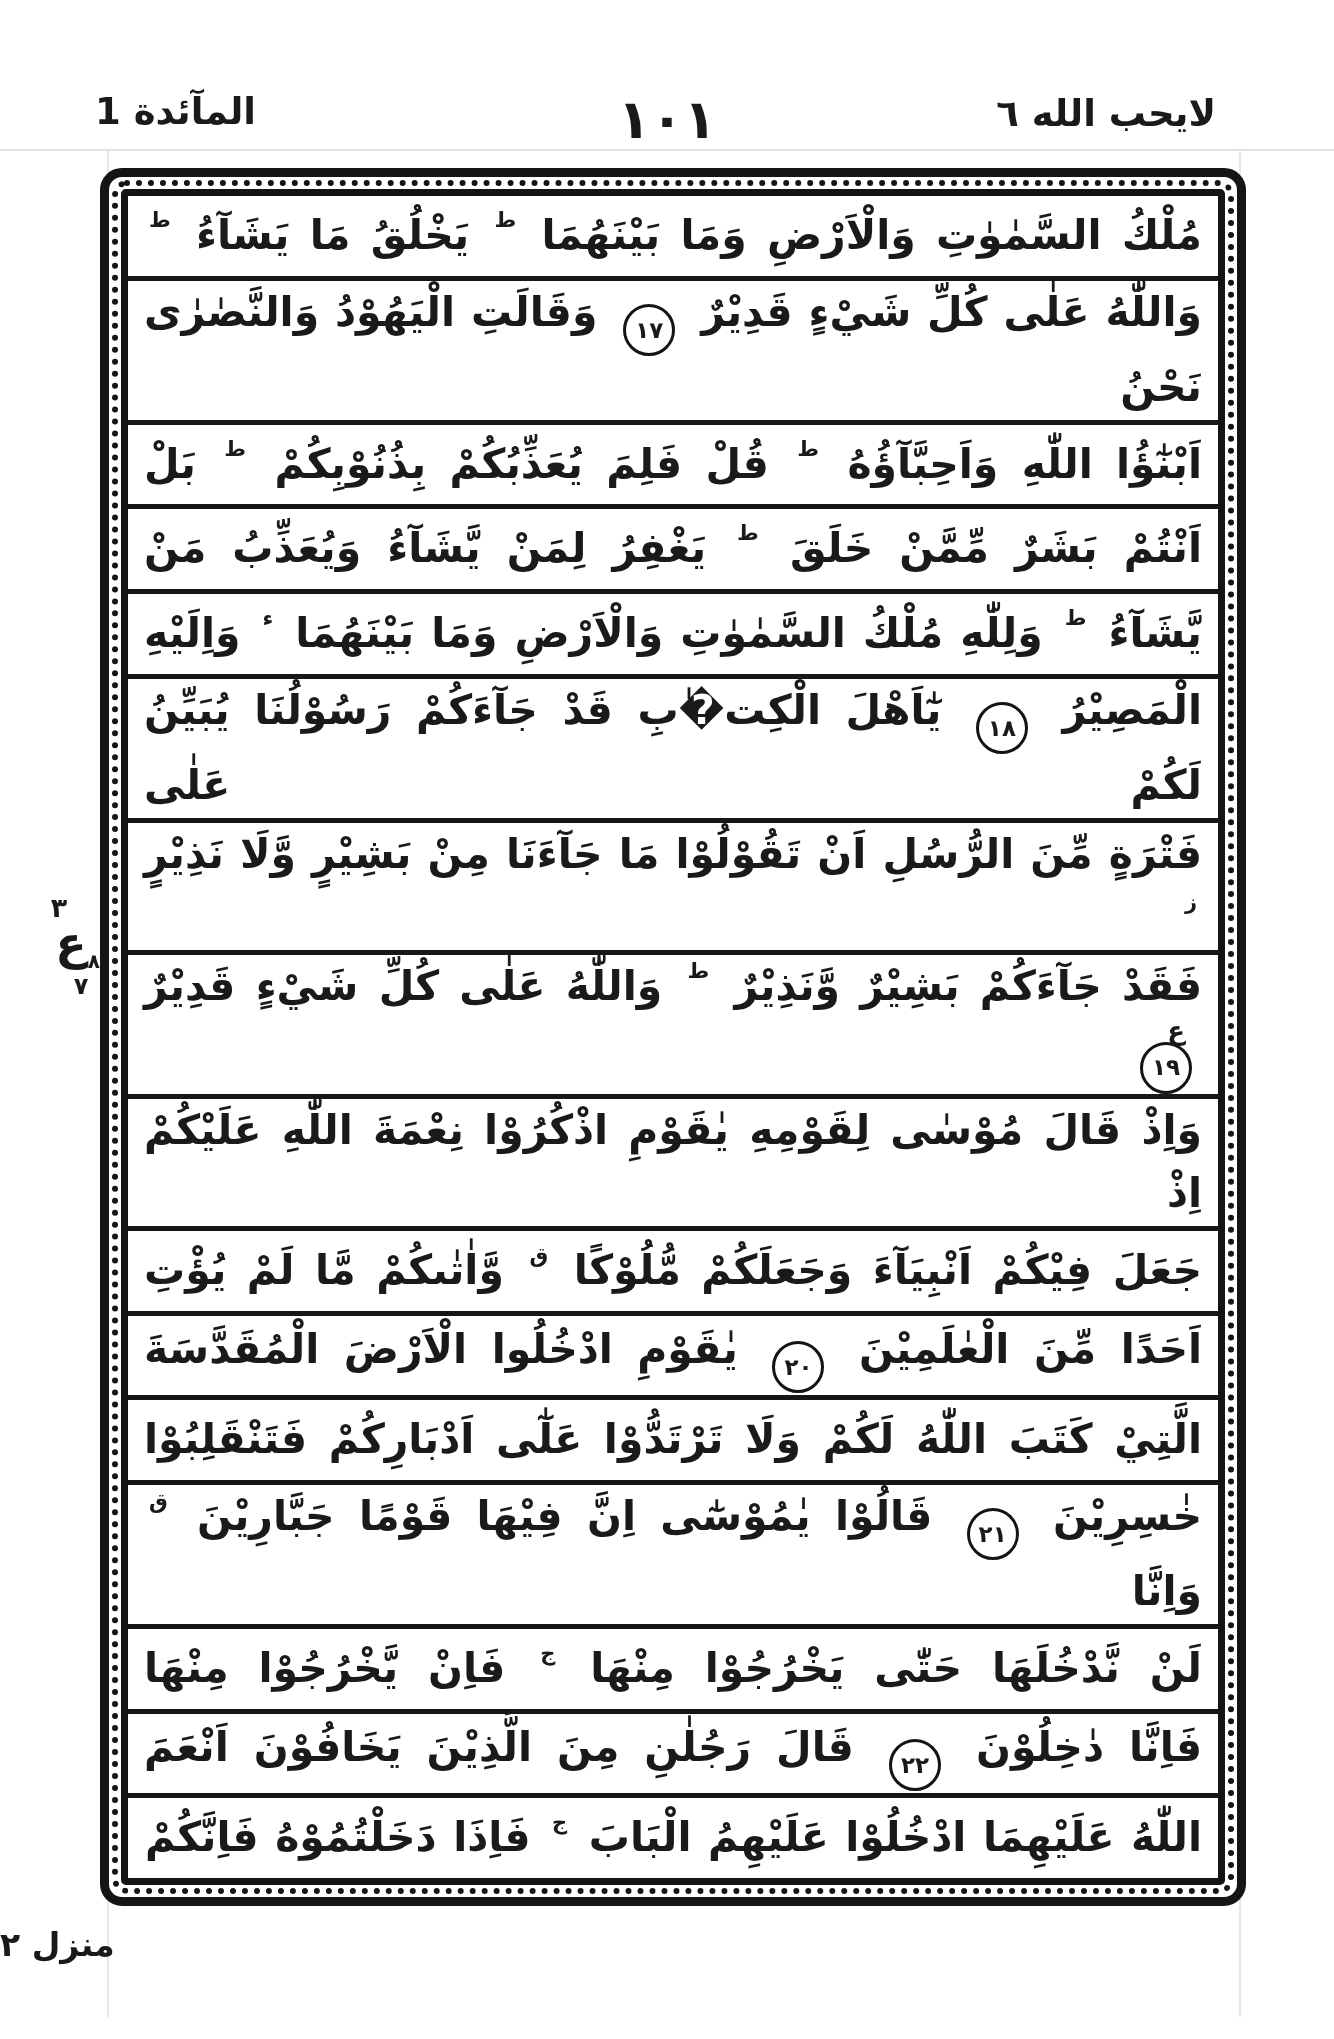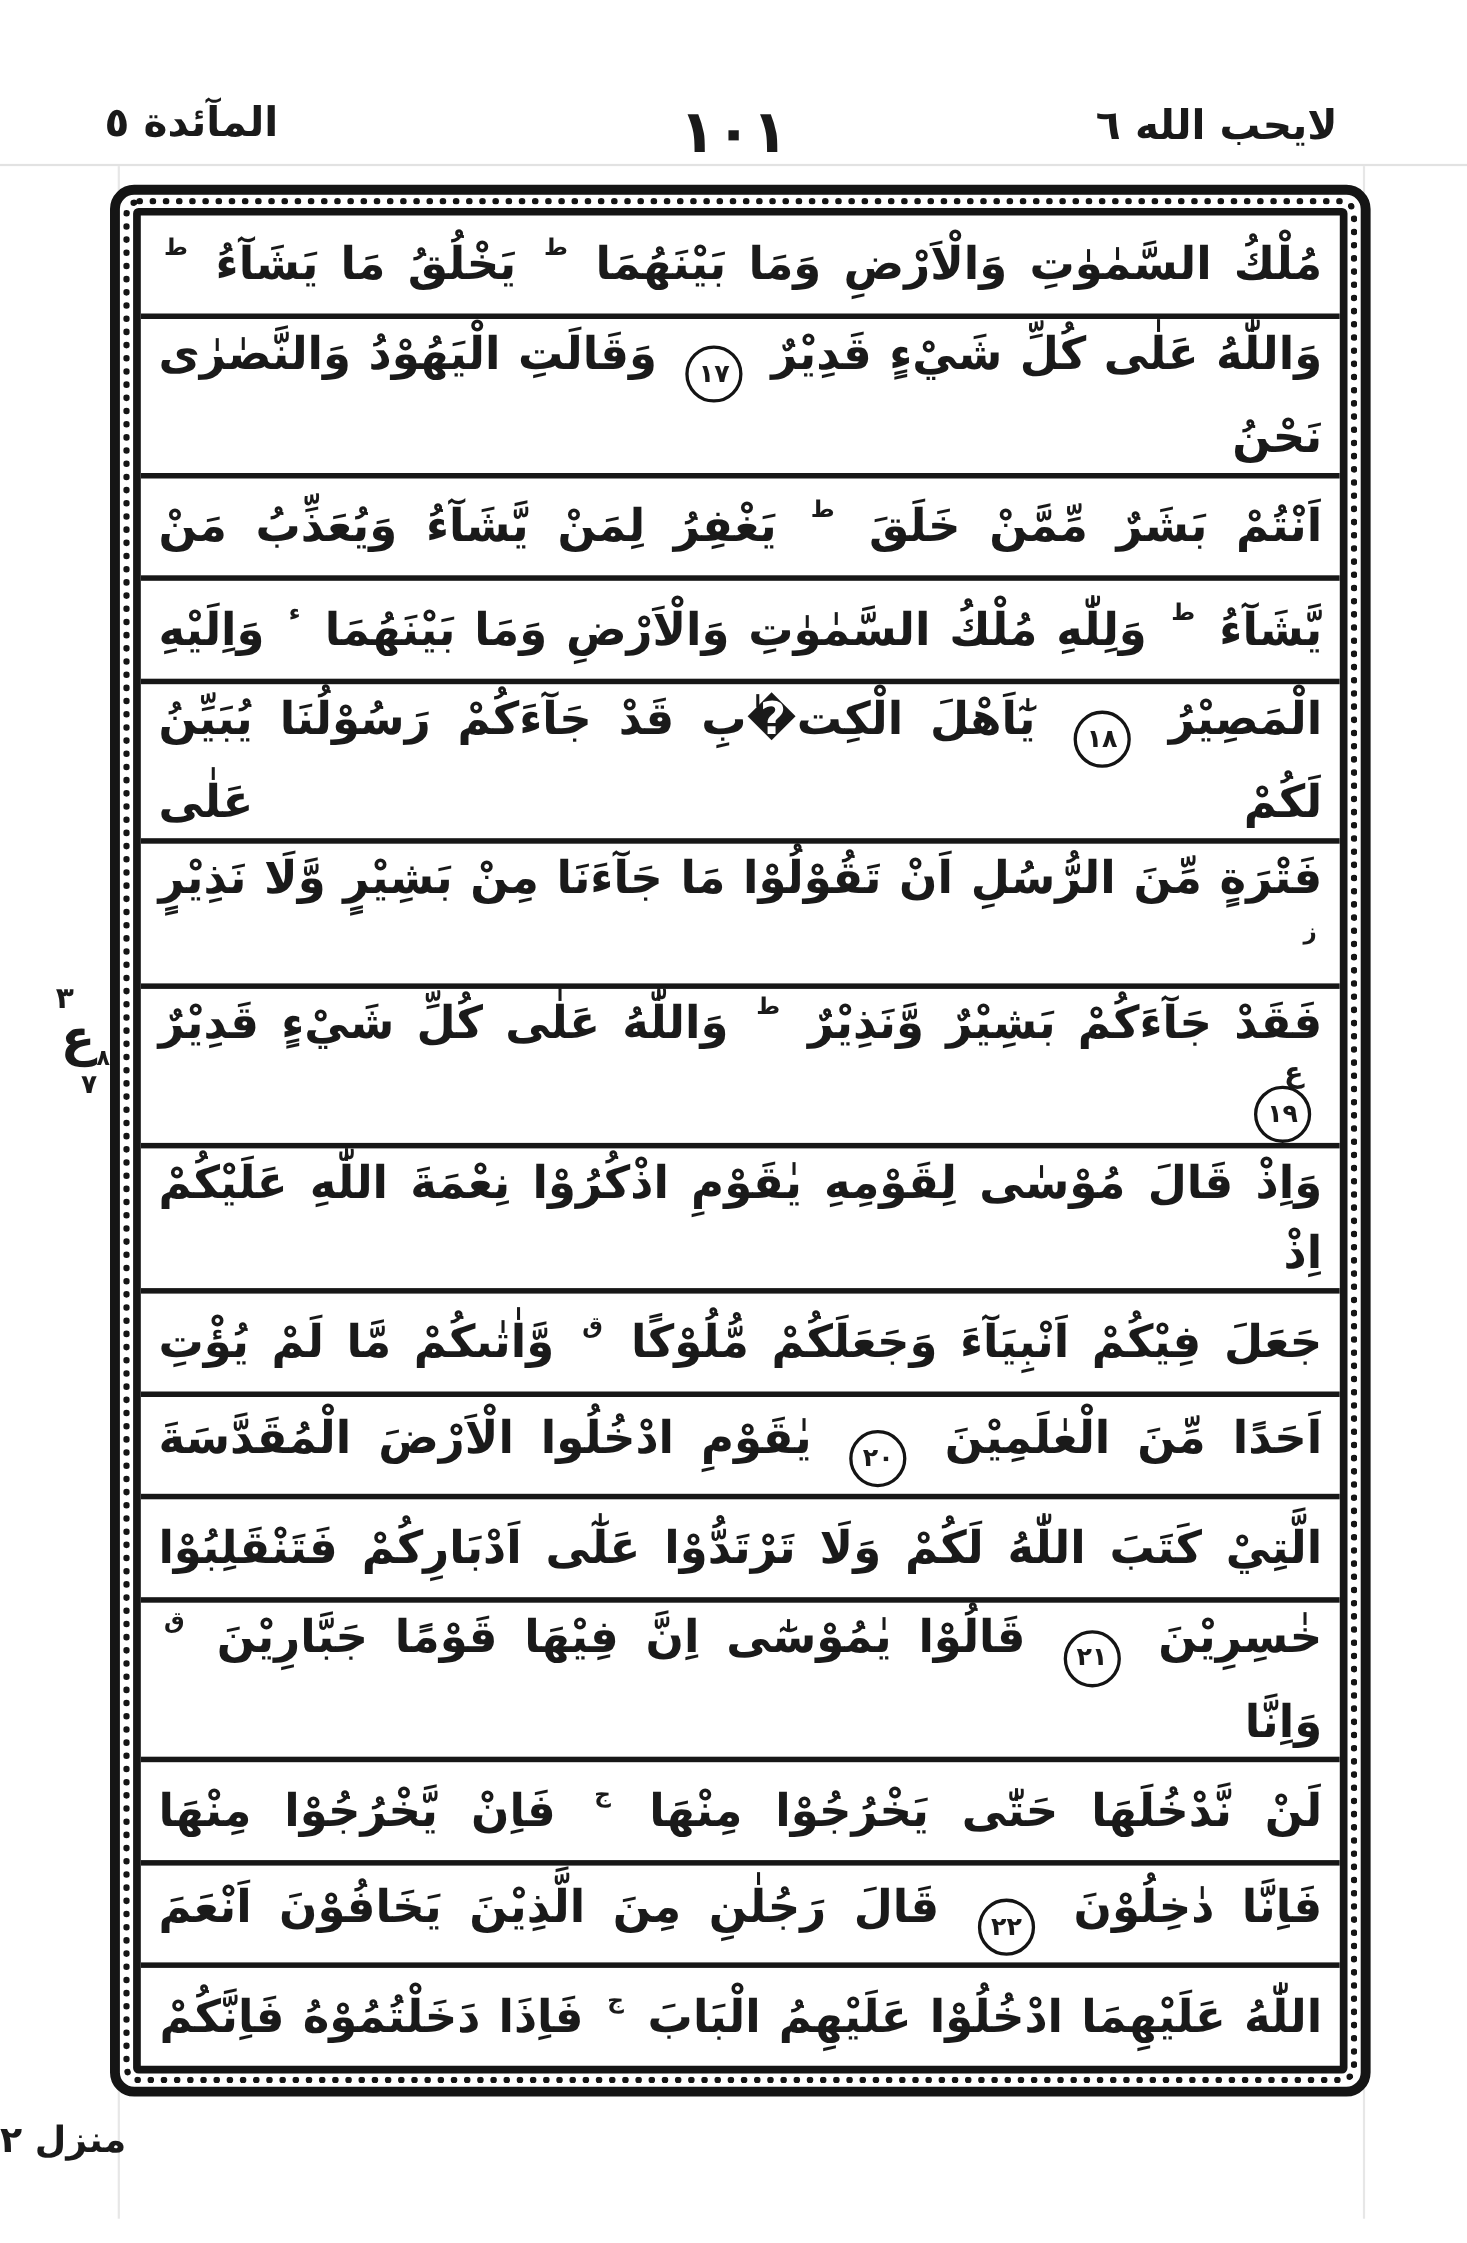--- a/index.html
+++ b/index.html
@@ -40,37 +40,40 @@
   .ruku-marker .rk-bottom{display:block;font-size:24px;transform:translateX(10px);margin-top:8px;}
   
   .manzil-footer{position:absolute;top:1925px;left:0;width:1334px;text-align:left;font-size:33px;font-weight:bold;}
 </style>
 </head>
 <body>
 
 <div class="page-header">
   <div class="juz-label">لايحب الله ٦</div>
   <div class="page-number">١٠١</div>
-  <div class="surah-label">المآئدة ٥</div>
+  <div class="surah-label">المآئدة 1</div>
 </div>
 
 <div class="faint-h-top"></div>
 <div class="faint-v-left"></div>
 <div class="faint-v-right"></div>
 
 <div class="quran-frame">
   <div class="frame-ornament">
     <div class="frame-inner">
         <div class="ayah-line">
     <div class="line-text"><span>مُلْكُ السَّمٰوٰتِ وَالْاَرْضِ وَمَا بَيْنَهُمَا</span> <span class="waqf">ط</span> <span>يَخْلُقُ مَا يَشَآءُ</span> <span class="waqf">ط</span></div>
   </div>
         <div class="ayah-line">
     <div class="line-text"><span>وَاللّٰهُ عَلٰى كُلِّ شَيْءٍ قَدِيْرٌ</span> <span class="ayah-marker">
               <span class="ayah-num">١٧</span>
             </span> <span>وَقَالَتِ الْيَهُوْدُ وَالنَّصٰرٰى نَحْنُ</span></div>
+  </div>
+        <div class="ayah-line">
+    <div class="line-text"><span>اَبْنٰٓؤُا اللّٰهِ وَاَحِبَّآؤُهُ</span> <span class="waqf">ط</span> <span>قُلْ فَلِمَ يُعَذِّبُكُمْ بِذُنُوْبِكُمْ</span> <span class="waqf">ط</span> <span>بَلْ</span></div>
   </div>
         <div class="ayah-line">
     <div class="line-text"><span>اَنْتُمْ بَشَرٌ مِّمَّنْ خَلَقَ</span> <span class="waqf">ط</span> <span>يَغْفِرُ لِمَنْ يَّشَآءُ وَيُعَذِّبُ مَنْ</span></div>
   </div>
         <div class="ayah-line">
     <div class="line-text"><span>يَّشَآءُ</span> <span class="waqf">ط</span> <span>وَلِلّٰهِ مُلْكُ السَّمٰوٰتِ وَالْاَرْضِ وَمَا بَيْنَهُمَا</span> <span class="waqf">ء</span> <span>وَاِلَيْهِ</span></div>
   </div>
         <div class="ayah-line">
     <div class="line-text"><span>الْمَصِيْرُ</span> <span class="ayah-marker">
               <span class="ayah-num">١٨</span>

